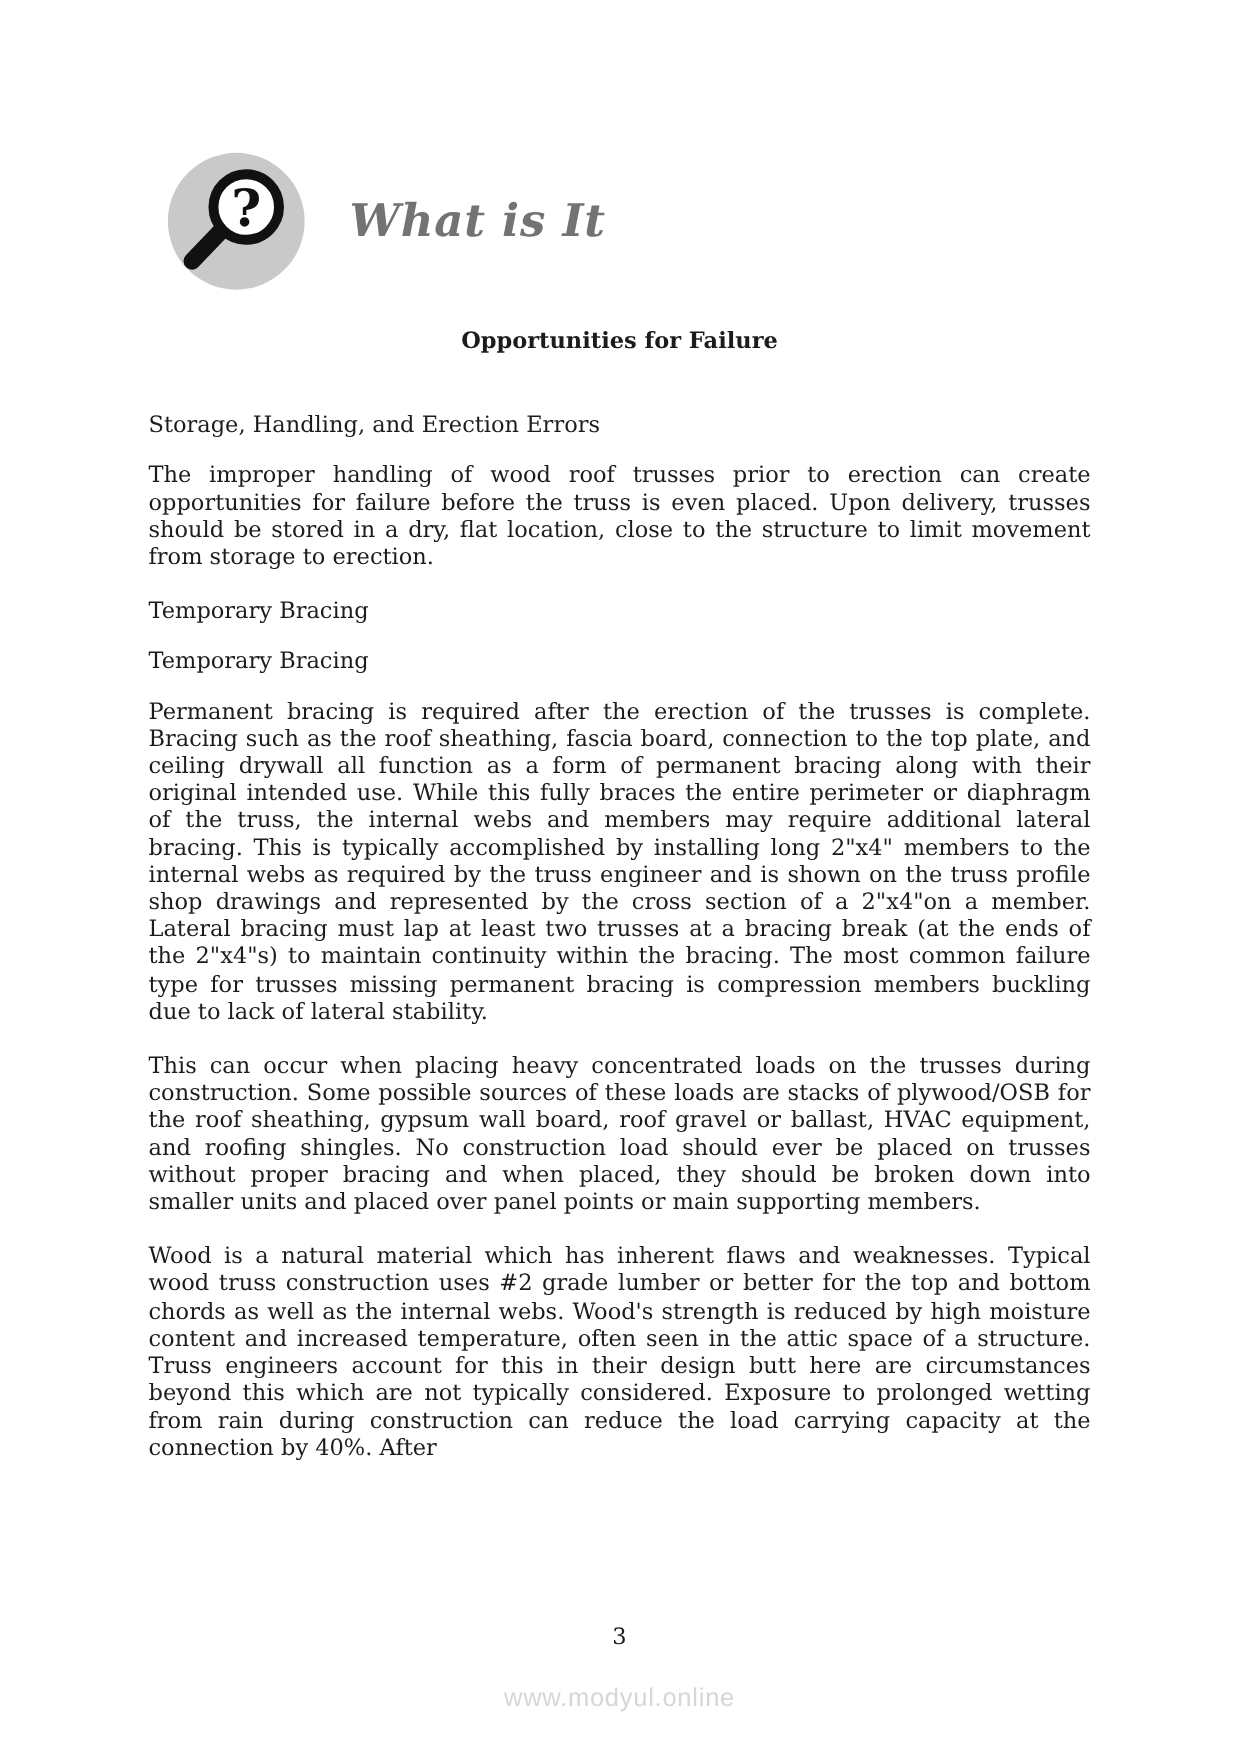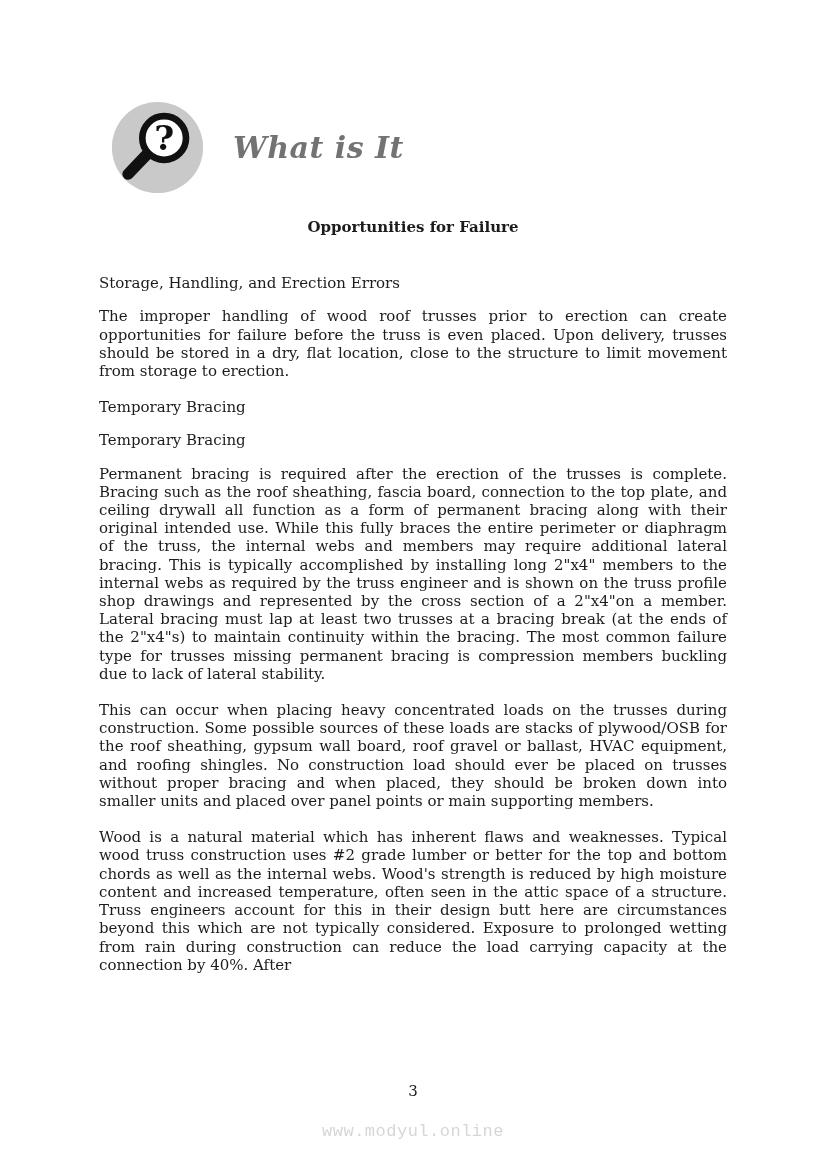--- a/index.html
+++ b/index.html
@@ -65,21 +65,21 @@
     text-align: center;
     font-size: 15px;
     color: #1c1c1c;
   }
   .watermark {
     position: absolute;
     top: 1122px;
     left: 0;
     width: 100%;
     text-align: center;
-    font-family: Liberation Mono, monospace;
+    font-family: Liberation Sans, sans-serif;
     font-size: 17px;
     letter-spacing: 0.5px;
     color: #d6d6d6;
   }
 </style>
 </head>
 <body>
 
 <div class="page">
 

